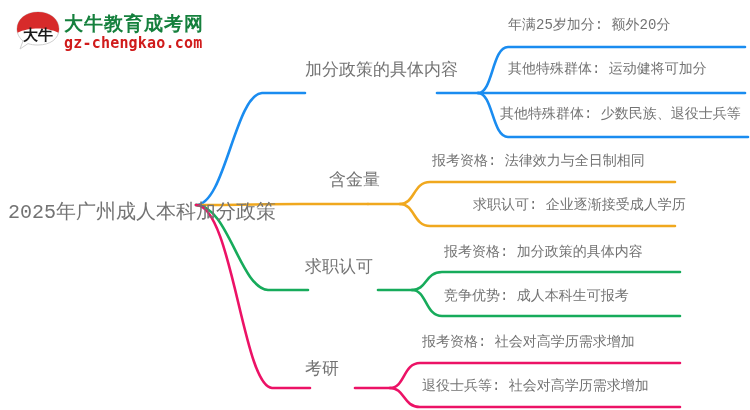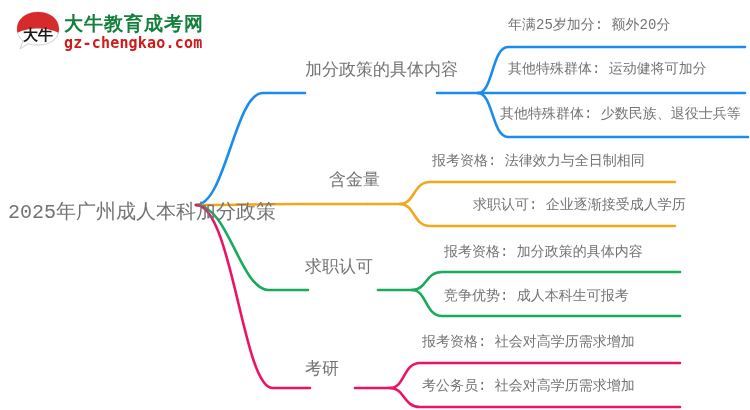--- a/index.html
+++ b/index.html
@@ -97,13 +97,13 @@
 <div class="node branch b2">含金量</div>
 <div class="node leaf l21">报考资格: 法律效力与全日制相同</div>
 <div class="node leaf l22">求职认可: 企业逐渐接受成人学历</div>
 
 <div class="node branch b3">求职认可</div>
 <div class="node leaf l31">报考资格: 加分政策的具体内容</div>
 <div class="node leaf l32">竞争优势: 成人本科生可报考</div>
 
 <div class="node branch b4">考研</div>
 <div class="node leaf l41">报考资格: 社会对高学历需求增加</div>
-<div class="node leaf l42">考公务员: 社会对高学历需求增加</div>
+<div class="node leaf l42">退役士兵等: 社会对高学历需求增加</div>
 
 </body></html>

